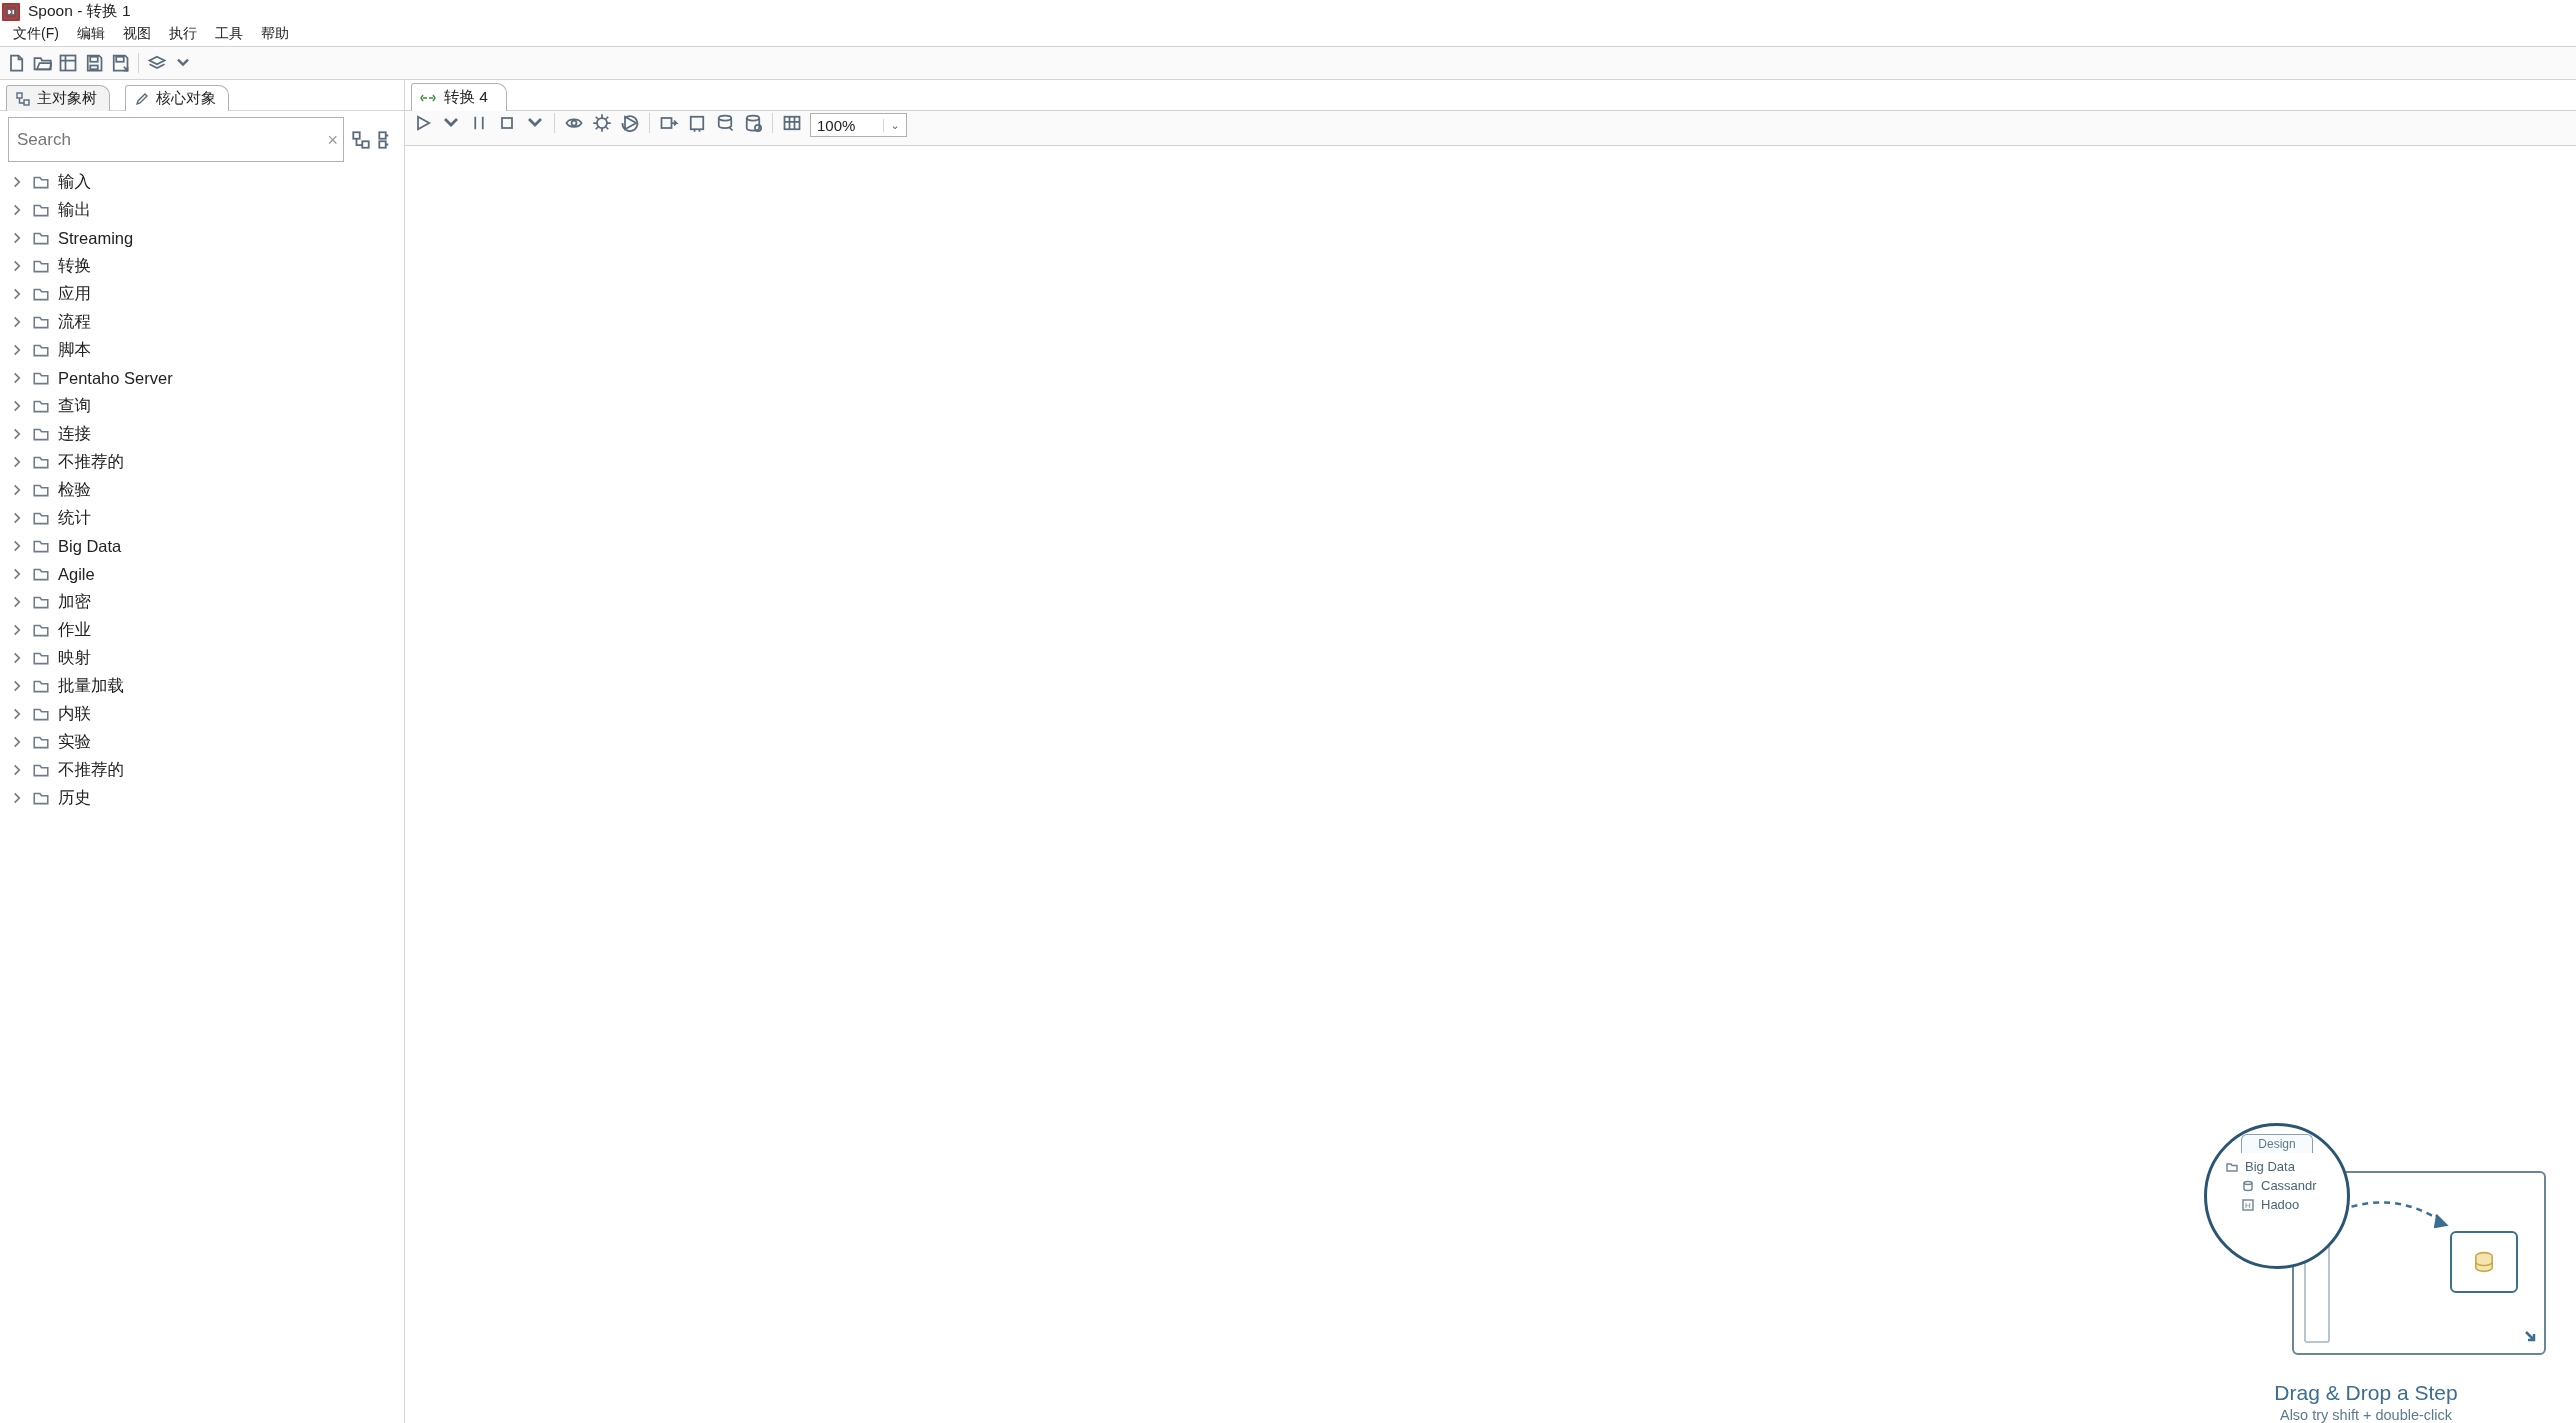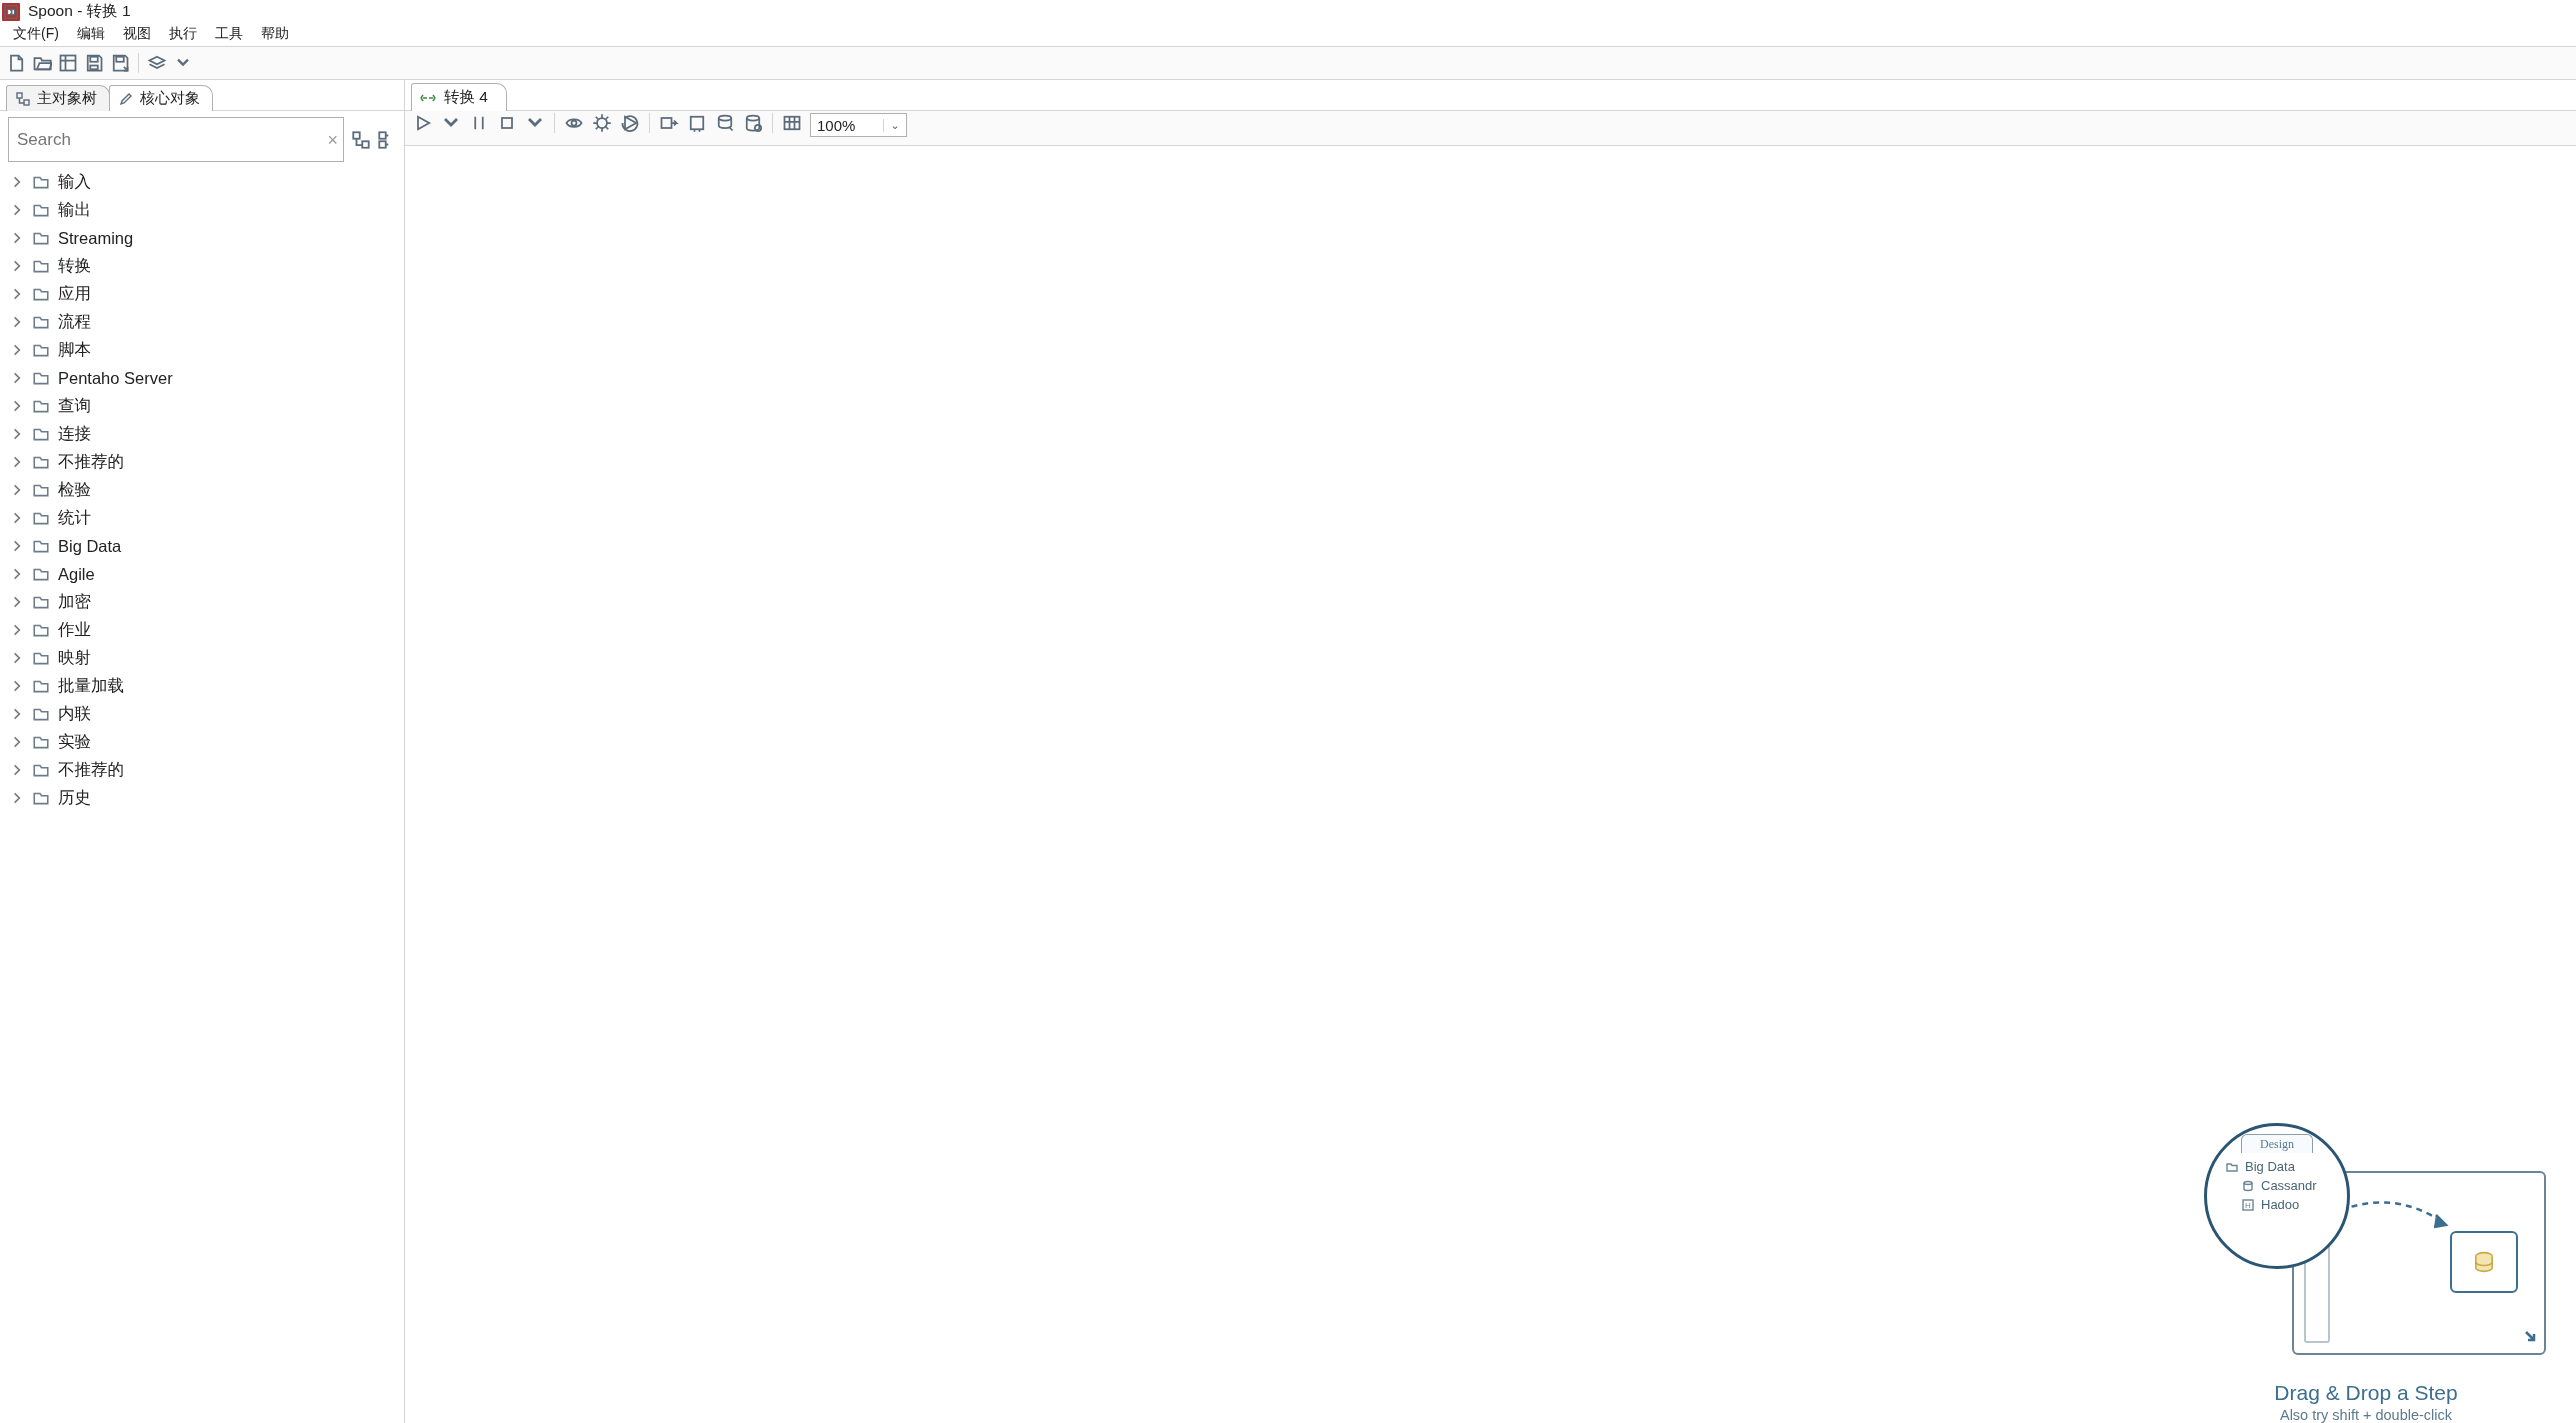--- a/index.html
+++ b/index.html
@@ -31,21 +31,21 @@
   .tb-btn { width:20px; height:20px; display:flex; align-items:center; justify-content:center; }
   .tb-sep { width:1px; height:20px; background:var(--border-light); margin:0 2px; }
   svg { stroke:var(--icon); fill:none; stroke-width:1.4; }
 
   
   .split { display:flex; flex:1; min-height:0; }
   .left-pane { width:404px; display:flex; flex-direction:column; border-right:1px solid var(--border-light); }
   .right-pane { flex:1; display:flex; flex-direction:column; min-width:0; position:relative; }
 
   
-  .pane-tabs { display:flex; align-items:flex-end; height:30px; padding-left:6px; border-bottom:1px solid var(--border-light); gap:0; }
+  .pane-tabs { display:flex; align-items:flex-end; height:30px; padding-left:6px; border-bottom:1px solid var(--border-light); gap:16px; }
   .pane-tab { display:flex; align-items:center; gap:6px; padding:3px 12px 3px 8px; border:1px solid var(--border); border-bottom:none; background:#fff; border-radius:3px 10px 0 0; margin-right:-1px; font-size:15px; position:relative; top:1px; }
   .pane-tab.inactive { background:#f3f3f3; }
   .pane-tab .ticon { width:16px; height:16px; display:flex; align-items:center; justify-content:center; }
 
   
   .search-row { display:flex; align-items:center; gap:8px; padding:6px 8px; }
   .search-wrap { position:relative; flex:1; }
   .search-input { width:100%; box-sizing:border-box; height:45px; font-size:17px; padding:2px 28px 2px 8px; border:1px solid var(--border); color:#888; }
   .search-clear { position:absolute; right:6px; top:50%; transform:translateY(-50%); color:#999; font-size:18px; }
   .mini-btn { width:18px; height:18px; display:flex; align-items:center; justify-content:center; }
@@ -74,21 +74,21 @@
 
   
   .canvas { flex:1; position:relative; background:#fff; overflow:hidden; }
 
   
   .dnd-hint { position:absolute; right:30px; bottom:0; width:360px; text-align:center; color:var(--hint); }
   .dnd-title { font-size:21px; margin-top:8px; color:#3b6e8f; }
   .dnd-sub { font-size:14.5px; color:#5b7a8f; margin-top:2px; }
   .dnd-illus { position:relative; height:250px; }
   .circle { position:absolute; left:18px; top:0; width:140px; height:140px; border:3px solid var(--accent); border-radius:50%; background:#fff; overflow:hidden; }
-  .circle .ctab { margin:8px auto 4px; width:70px; height:18px; border:1.5px solid #8aa0ae; border-bottom:none; border-radius:6px 6px 0 0; font-size:12px; color:#5b7a8f; display:flex; align-items:center; justify-content:center; background:#f7fbfd;font-family:Liberation Serif, serif; }
+  .circle .ctab { margin:8px auto 4px; width:70px; height:18px; border:1.5px solid #8aa0ae; border-bottom:none; border-radius:6px 6px 0 0; font-size:12px; color:#5b7a8f; display:flex; align-items:center; justify-content:center; background:#f7fbfd; }
   .circle .row { display:flex; align-items:center; gap:6px; padding:2px 0 2px 18px; font-size:13px; color:#4a6577; }
   .circle .row.indent { padding-left:34px; }
   .circle .ic { width:14px; height:14px; display:flex; align-items:center; justify-content:center; }
   .browser { position:absolute; right:0; top:48px; width:250px; height:180px; border:2.5px solid #6b8596; border-radius:6px; background:#fff; }
   .browser .sidebar { position:absolute; left:10px; top:10px; bottom:10px; width:22px; border:2px solid #b7c5cc; border-radius:3px; }
   .browser .step { position:absolute; right:26px; top:58px; width:64px; height:58px; border:2.5px solid #3b6e8f; border-radius:6px; display:flex; align-items:center; justify-content:center; }
   .dash-arrow { position:absolute; left:150px; top:72px; width:120px; height:40px; }
   .dash-arrow svg { stroke:#3b6e8f; stroke-width:2.5; stroke-dasharray:6 5; fill:none; }
   .corner-arrow { position:absolute; right:6px; bottom:6px; }
 </style>

